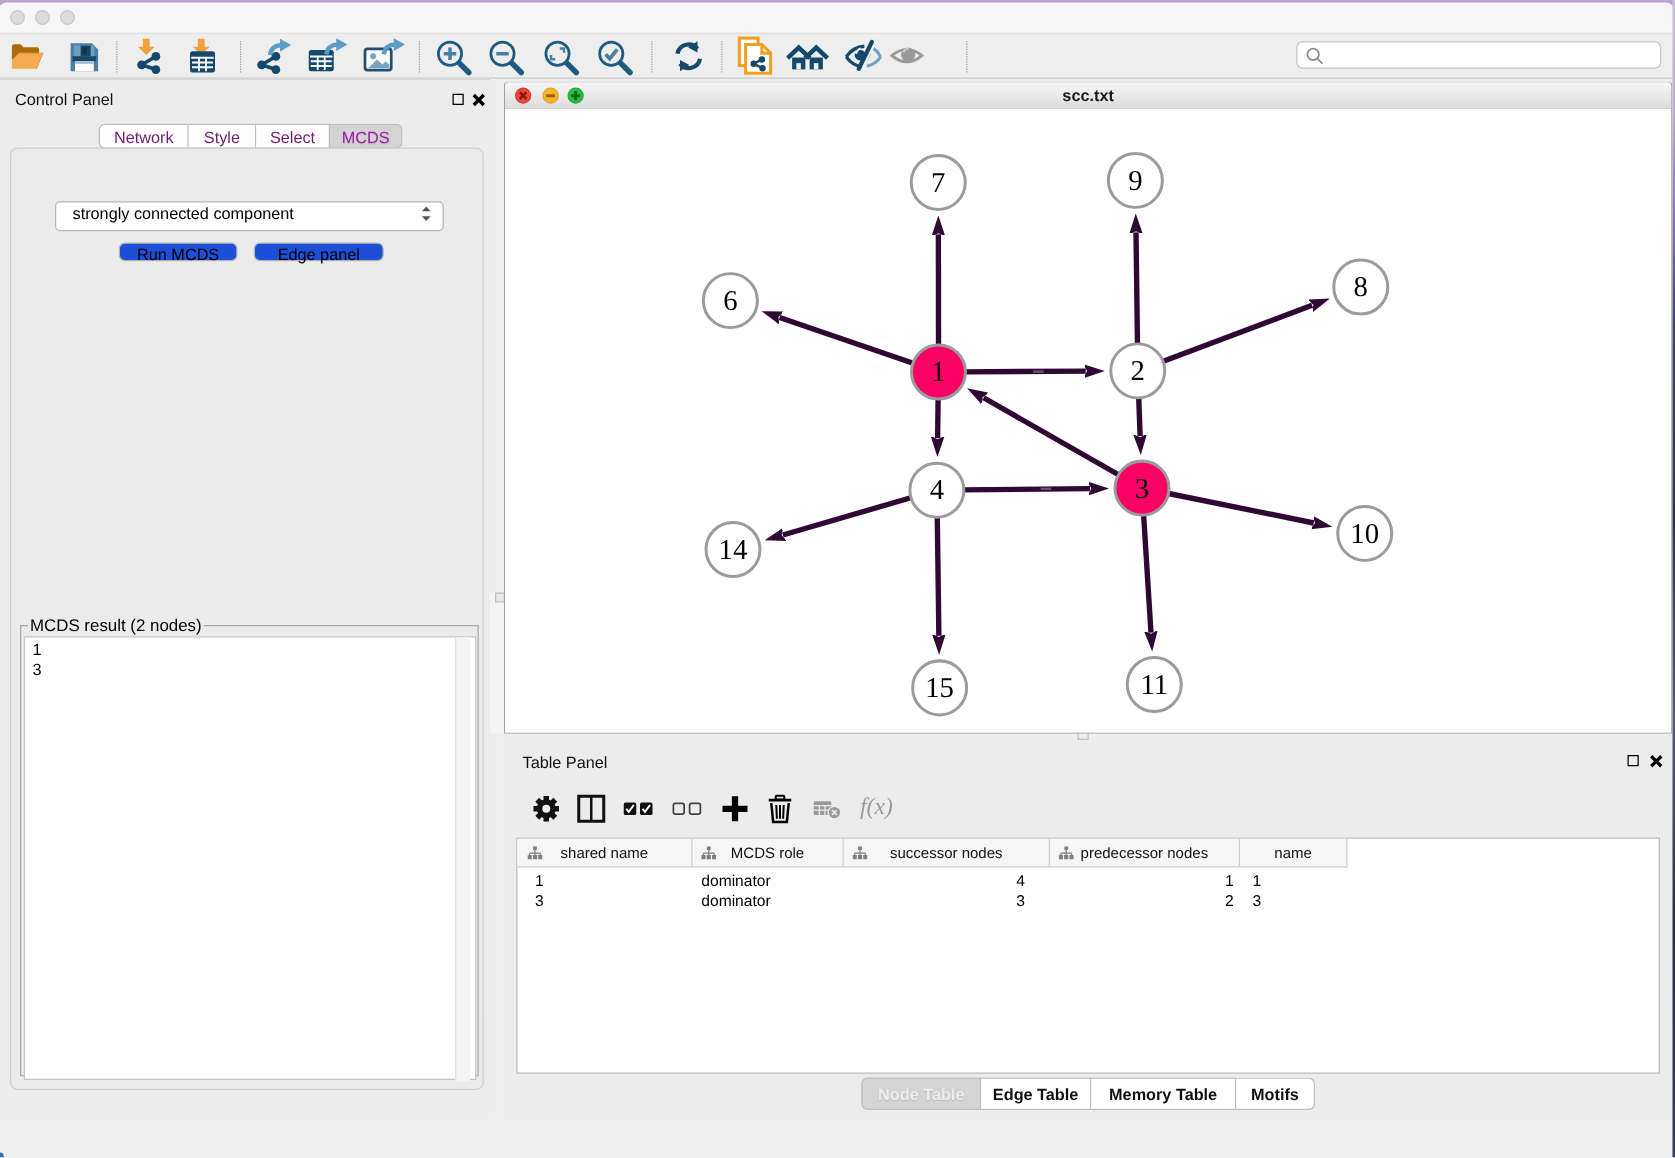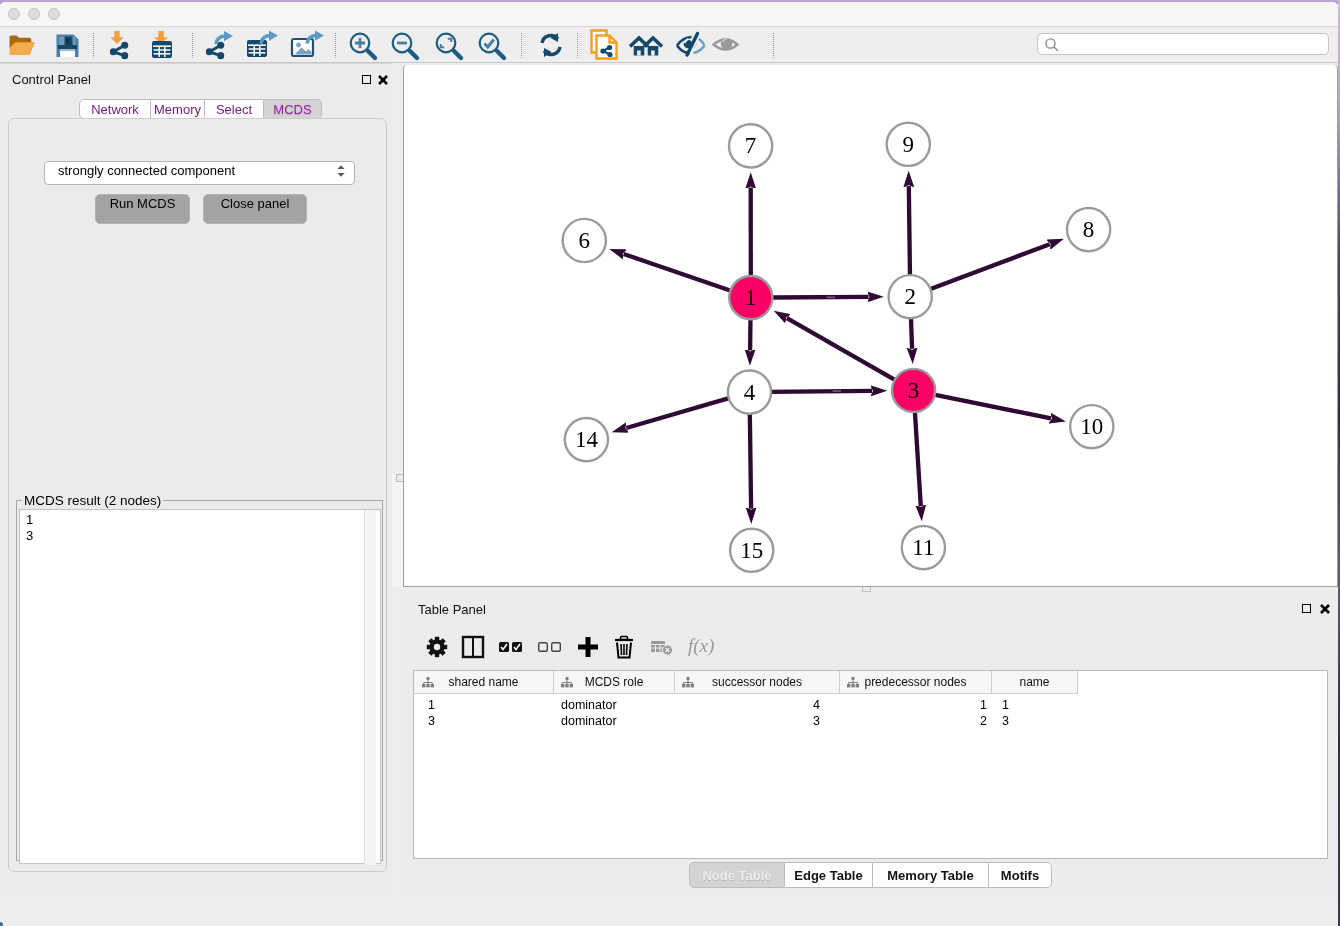--- a/index.html
+++ b/index.html
@@ -27,21 +27,21 @@
 #cpTitle { left:12px; top:8px; font-size:13px; color:#111; }
 .panSquare { position:absolute; width:9px; height:9px; border:1.5px solid #000; background:transparent; }
 .tabrow { position:absolute; height:20px; display:flex; }
 .tab { height:20px; line-height:19px; font-size:13px; color:#701a75; background:#fff; border:1px solid #bdbdbd; border-left:none; padding:0; text-align:center; }
 .tab.first { border-left:1px solid #bdbdbd; border-radius:5px 0 0 5px; }
 .tab.last { border-radius:0 5px 5px 0; }
 .tab.sel { background:#d4d4d4; color:#a21caf; text-shadow:0 1px 1px #b0b0b0; }
 #cpBox { left:8px; top:54px; width:379px; height:754px; background:#ebebeb; border:1px solid #cdcdcd; border-radius:6px; }
 #optLabel { left:0; top:71px; width:392px; text-align:center; font-size:14px; color:#000; }
 #dropdown { left:44px; top:97px; width:311px; height:24px; background:#fff; border:1px solid #b5b5b5; border-radius:4px; font-size:13px; line-height:17px; padding-left:13px; color:#000; }
-.btn { position:absolute; height:30px; background:#a3a3a3; border:1px solid #b3b3b3; border-radius:5px; font-size:13px; text-align:center; line-height:17px; color:#000; }
+.btn { position:absolute; height:15px; background:#1d4ed8; border:1px solid #b3b3b3; border-radius:5px; font-size:13px; text-align:center; line-height:17px; color:#000; }
 fieldset#mcdsFS { position:absolute; left:16px; top:429px; width:367px; height:368px; border:1px solid #a9a9a9; border-radius:0; }
 #mcdsFS legend { font-size:13.5px; color:#000; margin-left:5px; padding:0 2px; }
 #mcdsTA { position:absolute; left:2px; top:1px; width:362px; height:355px; background:#fff; border:1px solid #c4c4c4; font-size:13px; color:#000; padding:2px 0 0 6px; line-height:16px; }
 #mcdsSB { position:absolute; right:4px; top:0px; width:12px; height:355px; background:#f4f4f4; border-left:1px solid #e0e0e0; }
 
 
 #vtrack { left:392px; top:474px; width:12px; height:113px; background:#f4f4f4; }
 #vgrip { left:396px; top:474px; width:8px; height:8px; background:#e9e9e9; border:1px solid #bdbdbd; }
 
 
@@ -224,44 +224,62 @@
 </div>
 
 <div class="abs" id="cpanel">
   <div class="abs" id="cpTitle">Control Panel</div>
   <div class="panSquare" style="left:362px; top:11px;"></div>
   <svg class="abs" style="left:377px; top:10px;" width="12" height="12" viewBox="0 0 12 12">
       <path d="M2 2 L10 10 M10 2 L2 10" stroke="#000" stroke-width="2.6"></path>
     </svg>
   <div class="tabrow" style="left:79px; top:35px;">
     <div class="tab first" style="width:72px;">Network</div>
-    <div class="tab" style="width:54px;">Memory</div>
+    <div class="tab" style="width:54px;">Style</div>
     <div class="tab" style="width:59px;">Select</div>
     <div class="tab sel last" style="width:58px;">MCDS</div>
   </div>
   <div class="abs" id="cpBox"></div>
   <div class="abs" id="dropdown">strongly connected component
     <svg width="10" height="14" style="position:absolute;right:8px;top:2px" viewBox="0 0 10 14">
         <path d="M1.5 5 L5 1.2 L8.5 5 Z" fill="#555"></path>
         <path d="M1.5 9 L5 12.8 L8.5 9 Z" fill="#555"></path>
       </svg>
   </div>
   <div class="btn" style="left:95px; top:130px; width:95px;">Run MCDS</div>
-  <div class="btn" style="left:203px; top:130px; width:104px;">Close panel</div>
+  <div class="btn" style="left:203px; top:130px; width:104px;">Edge panel</div>
   <fieldset id="mcdsFS">
     <legend>MCDS result (2 nodes)</legend>
     <div id="mcdsTA">1<br>3<div id="mcdsSB"></div></div>
   </fieldset>
 </div>
 
 <div class="abs" id="vtrack"></div>
 <div class="abs" style="left:862px;top:585px;width:9px;height:7px;background:#ececec;border:1px solid #c0c0c0;"></div>
 <div class="abs" id="vgrip"></div>
 
 <div class="abs" id="netframe">
+  <div id="nettitle">
+    <div class="mac" style="left:8px; background:#ee493d; border:1px solid #d43d31;">
+        <svg width="11" height="11" viewBox="0 0 11 11" style="position:absolute;left:0;top:0">
+          <path d="M2.8 2.8 L8.2 8.2 M8.2 2.8 L2.8 8.2" stroke="#8c150c" stroke-width="2"></path>
+        </svg>
+      </div>
+    <div class="mac" style="left:30px; background:#f6b42e; border:1px solid #e0a125;">
+        <svg width="11" height="11" viewBox="0 0 11 11" style="position:absolute;left:0;top:0">
+          <line x1="2" y1="5.5" x2="9" y2="5.5" stroke="#95650a" stroke-width="2.4"></line>
+        </svg>
+      </div>
+    <div class="mac" style="left:50px; background:#2dbf3e; border:1px solid #25a836;">
+        <svg width="11" height="11" viewBox="0 0 11 11" style="position:absolute;left:0;top:0">
+          <path d="M5.5 1.8 V9.2 M1.8 5.5 H9.2" stroke="#0e6b1a" stroke-width="2.4"></path>
+        </svg>
+      </div>
+    <div id="netname">scc.txt</div>
+  </div>
   <svg id="graph" width="933" height="503" viewBox="0 0 933 503">
     <defs>
         <marker id="ah" markerUnits="userSpaceOnUse" markerWidth="20" markerHeight="14" refX="0.8" refY="6" orient="auto">
           <path d="M-1,0.4 L16,6 L-1,11.6 L1.8,6 Z" fill="#2f0834"></path>
         </marker>
       </defs>
     <line x1="346.8" y1="191.0" x2="346.7" y2="100.5" marker-end="url(#ah)"></line>
     <line x1="328.3" y1="204.2" x2="219.7" y2="167.0" marker-end="url(#ah)"></line>
     <line x1="366.4" y1="210.5" x2="464.6" y2="209.9" marker-end="url(#ah)"></line>
     <line x1="346.5" y1="230.2" x2="346.1" y2="263.5" marker-end="url(#ah)"></line>

